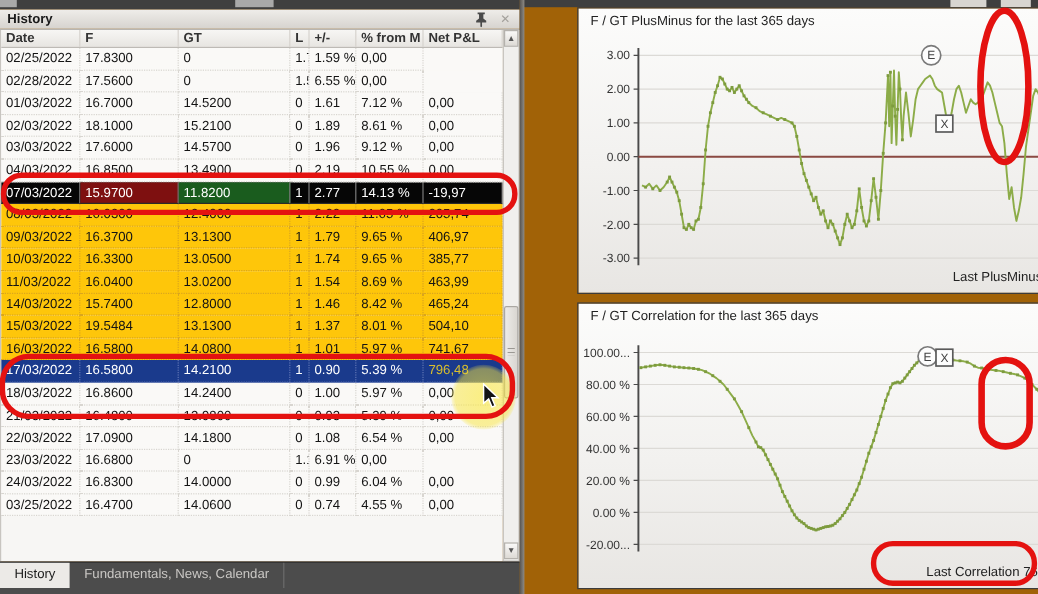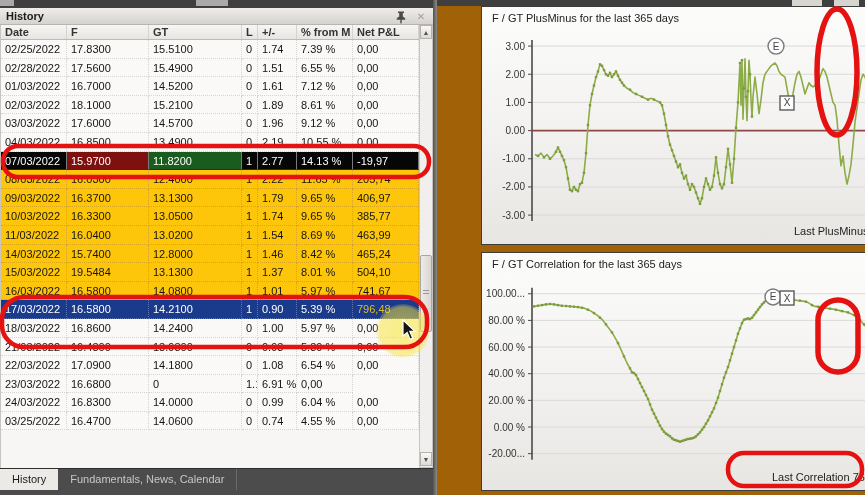--- a/index.html
+++ b/index.html
@@ -115,30 +115,28 @@
         <div class="hcell c-gt">GT</div>
         <div class="hcell c-l">L</div>
         <div class="hcell c-chg">+/-</div>
         <div class="hcell c-pct">% from M</div>
         <div class="hcell c-pnl">Net P&amp;L</div>
       </div>
     <div id="tbody">
         <div class="trow ">
           <div class="cell c-date">02/25/2022</div>
           <div class="cell c-f">17.8300</div>
-          <div class="cell c-gt">15.5100</div>
           <div class="cell c-l">0</div>
           <div class="cell c-chg">1.74</div>
-          <div class="cell c-pct">7.39 %</div>
+          <div class="cell c-pct">1.59 %</div>
           <div class="cell c-pnl">0,00</div>
         </div>
         <div class="trow ">
           <div class="cell c-date">02/28/2022</div>
           <div class="cell c-f">17.5600</div>
-          <div class="cell c-gt">15.4900</div>
           <div class="cell c-l">0</div>
           <div class="cell c-chg">1.51</div>
           <div class="cell c-pct">6.55 %</div>
           <div class="cell c-pnl">0,00</div>
         </div>
         <div class="trow ">
           <div class="cell c-date">01/03/2022</div>
           <div class="cell c-f">16.7000</div>
           <div class="cell c-gt">14.5200</div>
           <div class="cell c-l">0</div>

